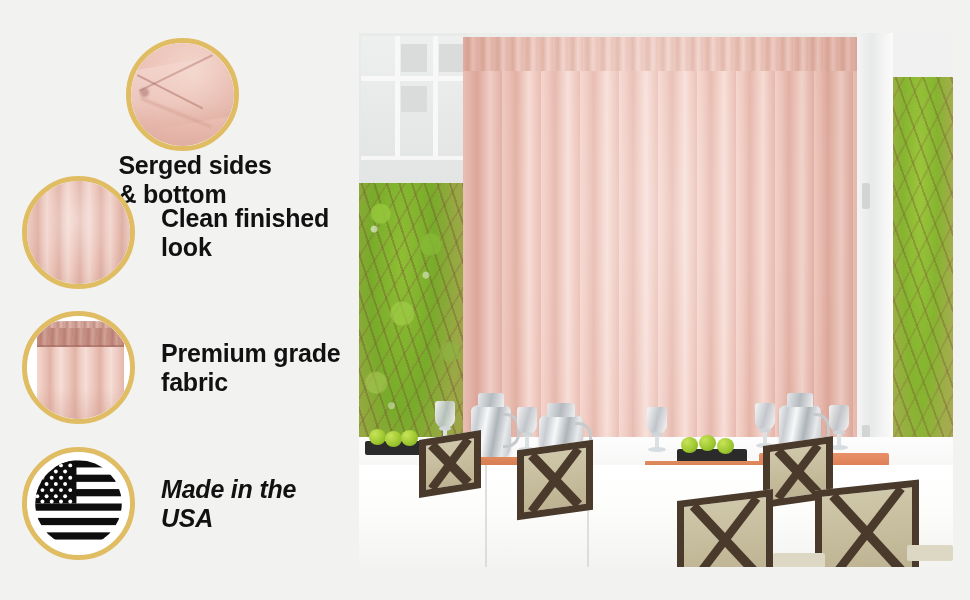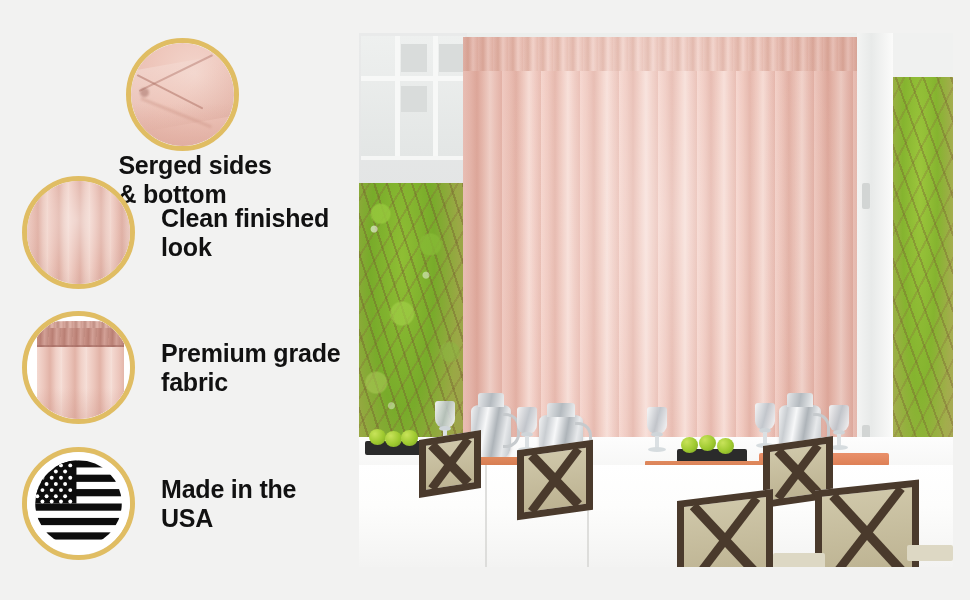--- a/index.html
+++ b/index.html
@@ -34,21 +34,21 @@
     position: absolute;
     left: 22px;
     width: 320px;
     height: 115px;
     display: flex;
     align-items: center;
   }
   .feature-row.r0 { top: 38px; flex-direction: column; }
   .feature-row.r1 { top: 175px; }
   .feature-row.r2 { top: 310px; }
-  .feature-row.r3 { top: 446px; }
+  .feature-row.r3 { top: 446px; font-style: italic; }
 
   .badge {
     position: relative;
     flex: 0 0 auto;
     width: 113px;
     height: 113px;
     border-radius: 50%;
     box-sizing: border-box;
     border: 5px solid #e0bd63;
     overflow: hidden;

